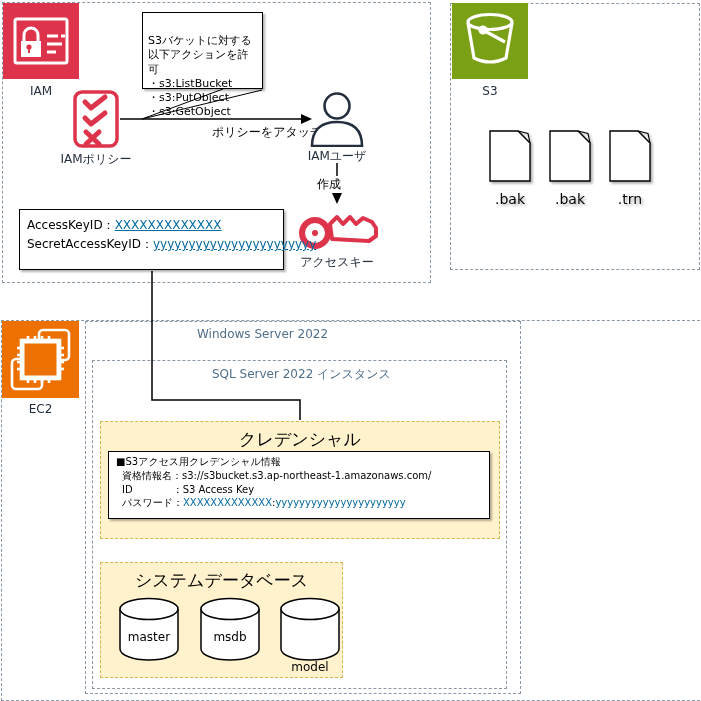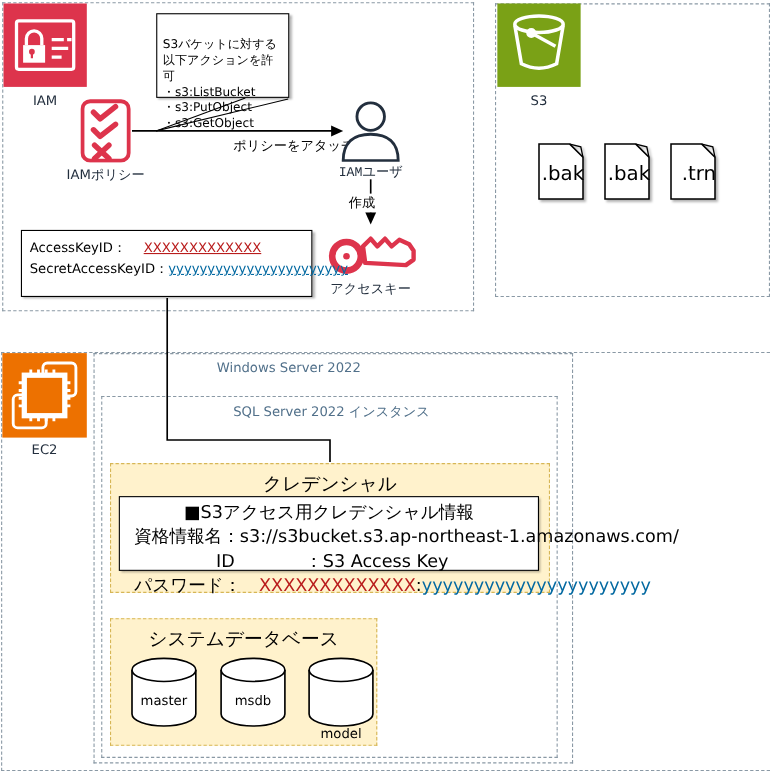--- a/index.html
+++ b/index.html
@@ -5,28 +5,28 @@
   html,body{margin:0;padding:0;background:#fff;}
   #canvas{position:relative;width:701px;height:701px;background:#fff;overflow:hidden;
           font-family:"DejaVu Sans","Liberation Sans",sans-serif;color:#000;}
   .abs{position:absolute;}
   .group-box{border:1px dashed #8A99A5;background:transparent;}
   .panel{background:#FFF2CC;border:1px dashed #D6B656;}
   .white-box{background:#fff;border:1px solid #000;box-shadow:2px 2px 2px rgba(0,0,0,.30);}
   .icon-label{font-size:12px;color:#232F3E;text-align:center;}
   .note-text{font-size:11px;line-height:1.3;color:#000;}
   .keybox-text{font-size:12px;line-height:1.6;white-space:nowrap;}
-  .cred-text{font-size:16px;line-height:1.38;white-space:nowrap;text-align:center;}
-  .val-red{color:#b91c1c;margin-left:16px;}
+  .cred-text{font-size:10px;line-height:1.38;white-space:nowrap;}
+  .val-red{color:#0369a1;}
   .val-blue{color:#0369a1;}
   .u{text-decoration:underline;}
   .jp-label{font-size:12px;color:#000;}
   .server-label{font-size:12px;color:#51708A;text-align:center;white-space:nowrap;}
   .panel-title{font-size:17px;color:#000;text-align:center;}
-  .file-label{font-size:18px;color:#000;text-align:right;}
+  .file-label{font-size:14px;color:#000;text-align:center;margin-top:43px;}
   .db-label{font-size:12px;color:#000;text-align:center;}
   svg{display:block;}
   .shadowed{filter:drop-shadow(2px 2px 1px rgba(0,0,0,.30));}
   #overlay{position:absolute;left:0;top:0;z-index:5;pointer-events:none;}
   .z6{z-index:6;}
 </style>
 </head>
 <body>
 
 <div id="canvas">
@@ -99,21 +99,21 @@
   <div class="abs icon-label" style="left:50px;top:151px;width:92px;white-space:nowrap;">IAMポリシー</div>
 
   <div class="abs jp-label" style="left:212px;top:124px;white-space:nowrap;">ポリシーをアタッチ</div>
 
   <div class="abs z6" style="left:308px;top:91px;">
     <svg width="58" height="56" viewBox="0 0 58 56">
       <circle cx="29" cy="15" r="12.5" fill="#fff" stroke="#232F3E" stroke-width="2.6"></circle>
       <path d="M4,55 C4,38 14,31 29,31 C44,31 54,38 54,55 Z" fill="#fff" stroke="#232F3E" stroke-width="2.6"></path>
     </svg>
   </div>
-  <div class="abs icon-label" style="left:303px;top:148px;width:68px;white-space:nowrap;font-family:Liberation Mono, monospace;">IAMユーザ</div>
+  <div class="abs icon-label" style="left:303px;top:148px;width:68px;white-space:nowrap;">IAMユーザ</div>
 
   <div class="abs jp-label z6" style="left:315px;top:176px;background:#fff;padding:0 2px;">作成</div>
 
   <div class="abs z6" style="left:296px;top:206px;">
     <svg width="84" height="48" viewBox="0 0 84 48">
       <path d="M34,18 L41,11 L47,18 L54,11 L60,18 L67,12 L76,16 L80,22 L80,30 L73,35 L36,33 Z" fill="#fff" stroke="#DD344C" stroke-width="4" stroke-linejoin="round"></path>
       <circle cx="19" cy="27" r="13" fill="#fff" stroke="#DD344C" stroke-width="6"></circle>
       <circle cx="19" cy="27" r="3" fill="#DD344C"></circle>
     </svg>
   </div>

